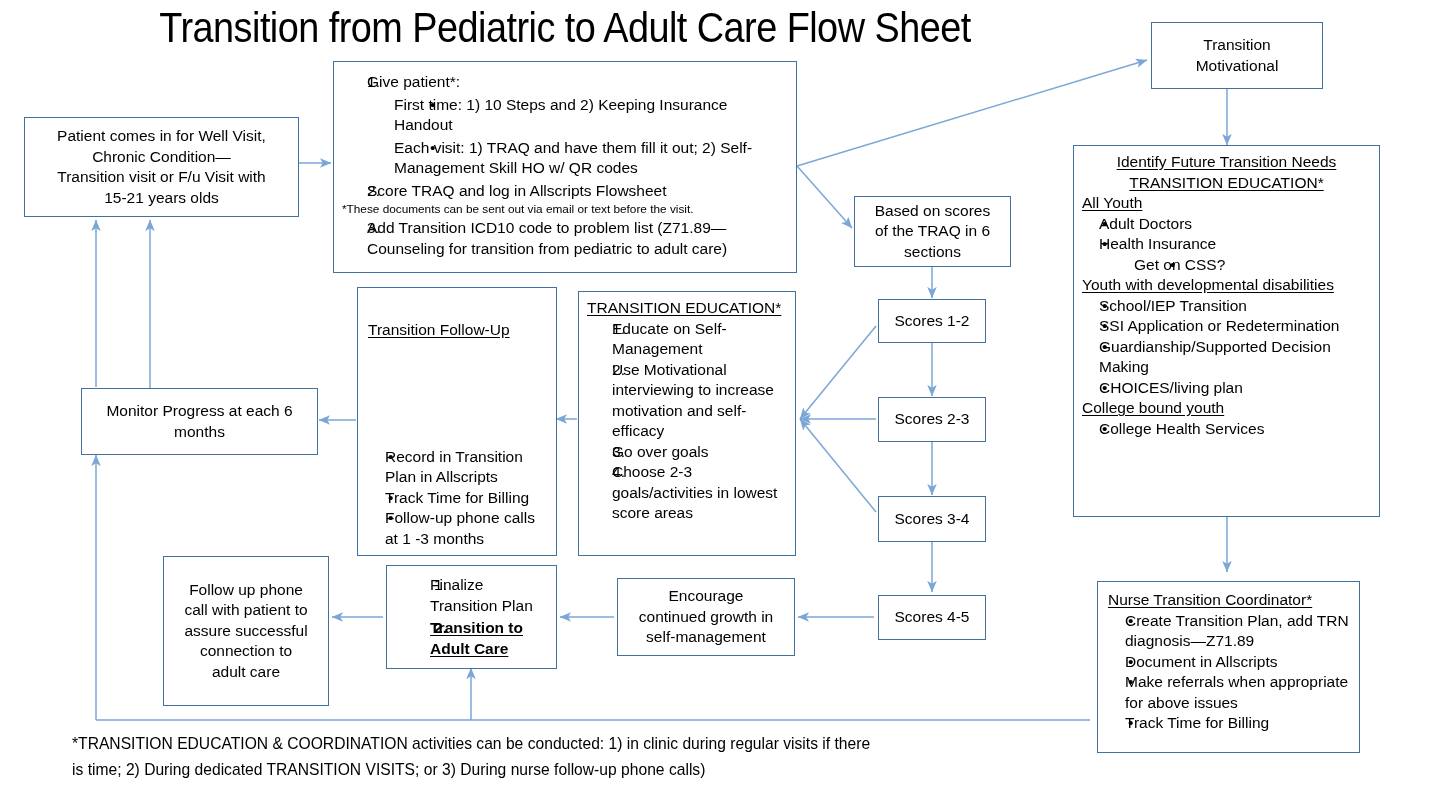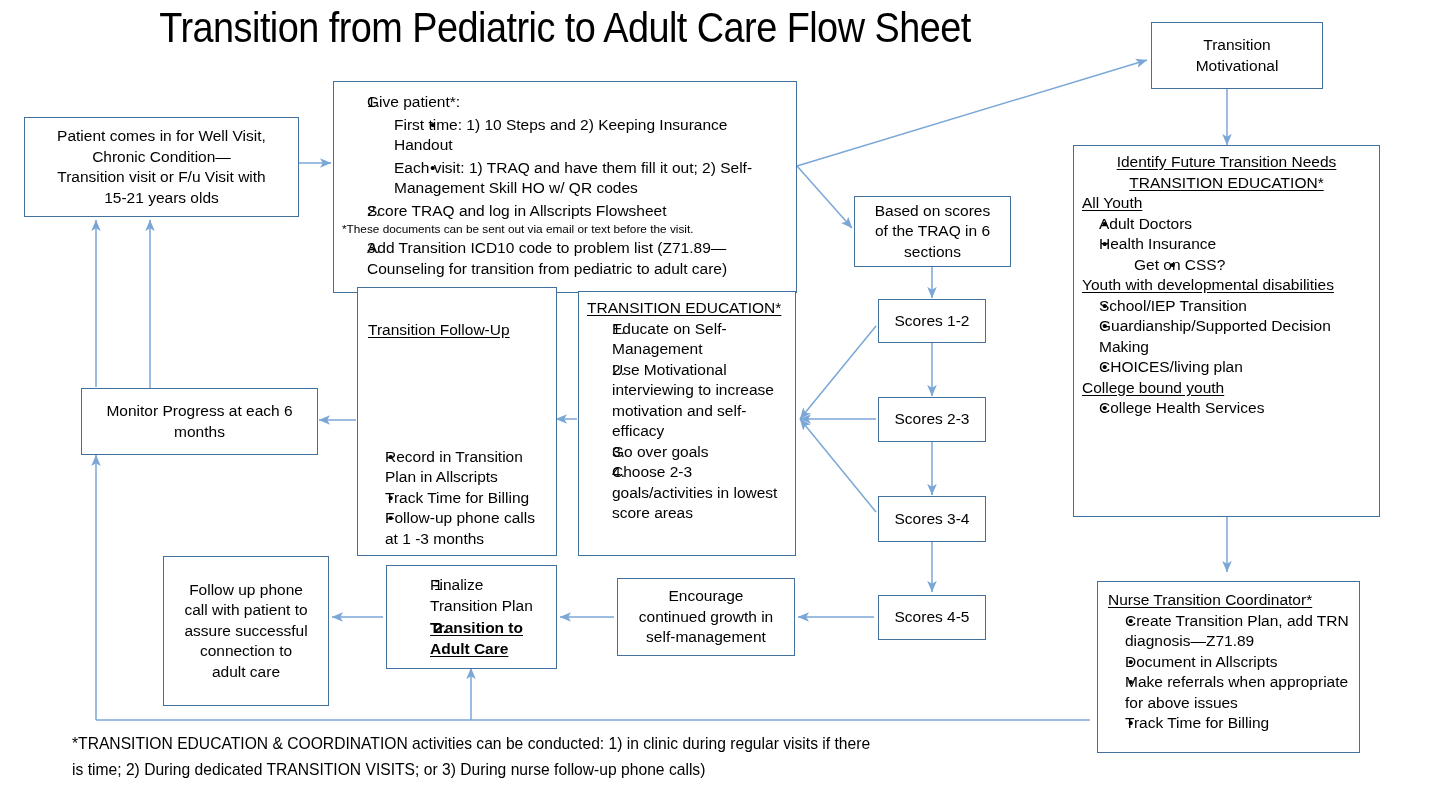--- a/index.html
+++ b/index.html
@@ -115,21 +115,21 @@
 
   <div class="box" style="left:24px;top:117px;width:275px;height:100px;">
     <div class="inner ctr t" style="padding:4px 8px;">
       <div>Patient comes in for Well Visit,</div>
       <div>Chronic Condition—</div>
       <div>Transition visit or F/u Visit with</div>
       <div>15-21 years olds</div>
     </div>
   </div>
 
-  <div class="box" style="left:333px;top:61px;width:464px;height:212px;margin-top:20px;">
+  <div class="box" style="left:333px;top:61px;width:464px;height:212px;">
     <div class="inner lft t" style="padding:8px 10px 8px 8px;justify-content:flex-start;">
       <ol class="num" style="margin-top:2px;">
         <li>Give patient*:</li>
       </ol>
       <ul class="bul2" style="margin-top:2px;">
         <li>First time:  1) 10 Steps and 2) Keeping Insurance Handout</li>
         <li style="margin-top:2px;">Each visit:  1) TRAQ and have them fill it out; 2) Self-Management Skill HO w/ QR codes</li>
       </ul>
       <ol class="num" start="2" style="margin-top:2px;counter-reset:n 1;">
         <li>Score TRAQ and log in Allscripts Flowsheet</li>
@@ -164,20 +164,21 @@
       <ul class="bul">
         <li>Adult Doctors</li>
         <li>Health Insurance</li>
       </ul>
       <ul class="bul2">
         <li>Get on CSS?</li>
       </ul>
       <div><span class="u">Youth with developmental disabilities</span></div>
       <ul class="bul">
         <li>School/IEP Transition</li>
+        <li>SSI Application or Redetermination</li>
         <li>Guardianship/Supported Decision Making</li>
         <li>CHOICES/living plan</li>
       </ul>
       <div><span class="u">College bound youth</span></div>
       <ul class="bul">
         <li>College Health Services</li>
       </ul>
     </div>
   </div>
 

